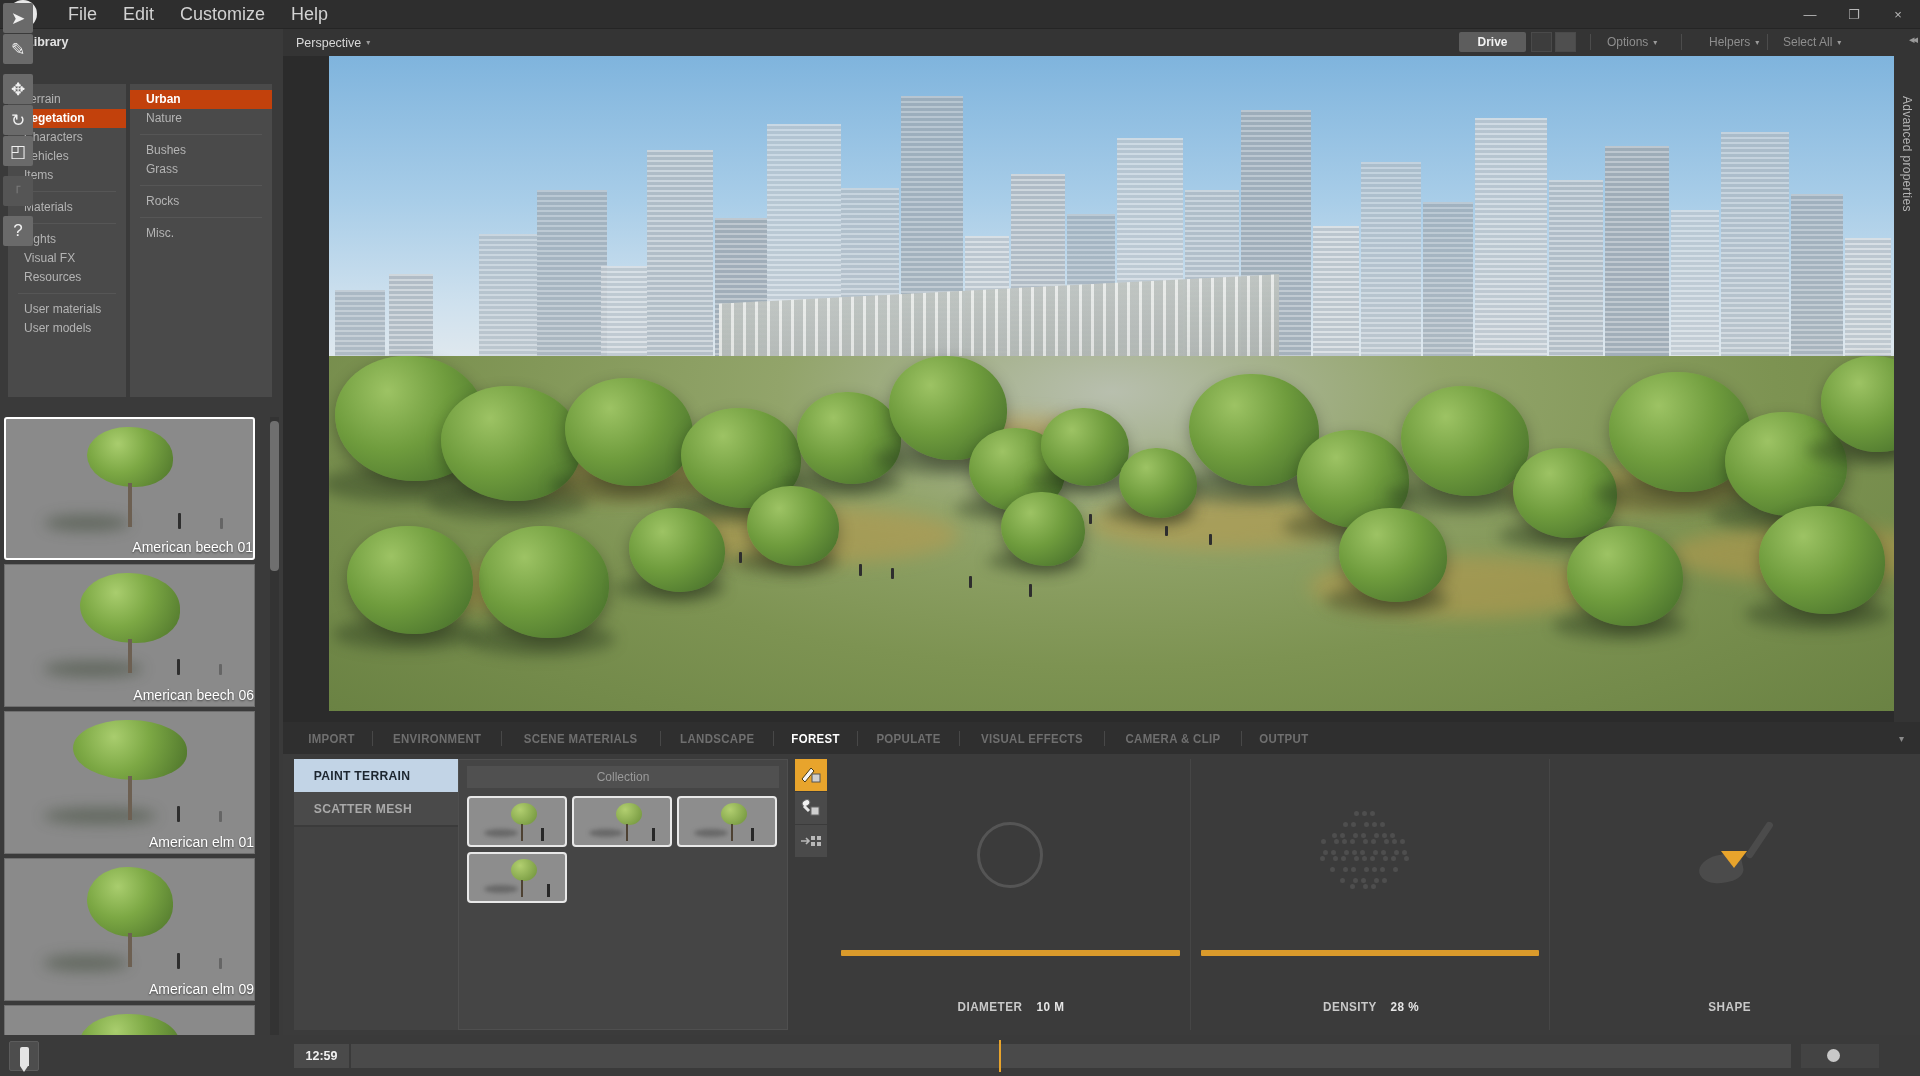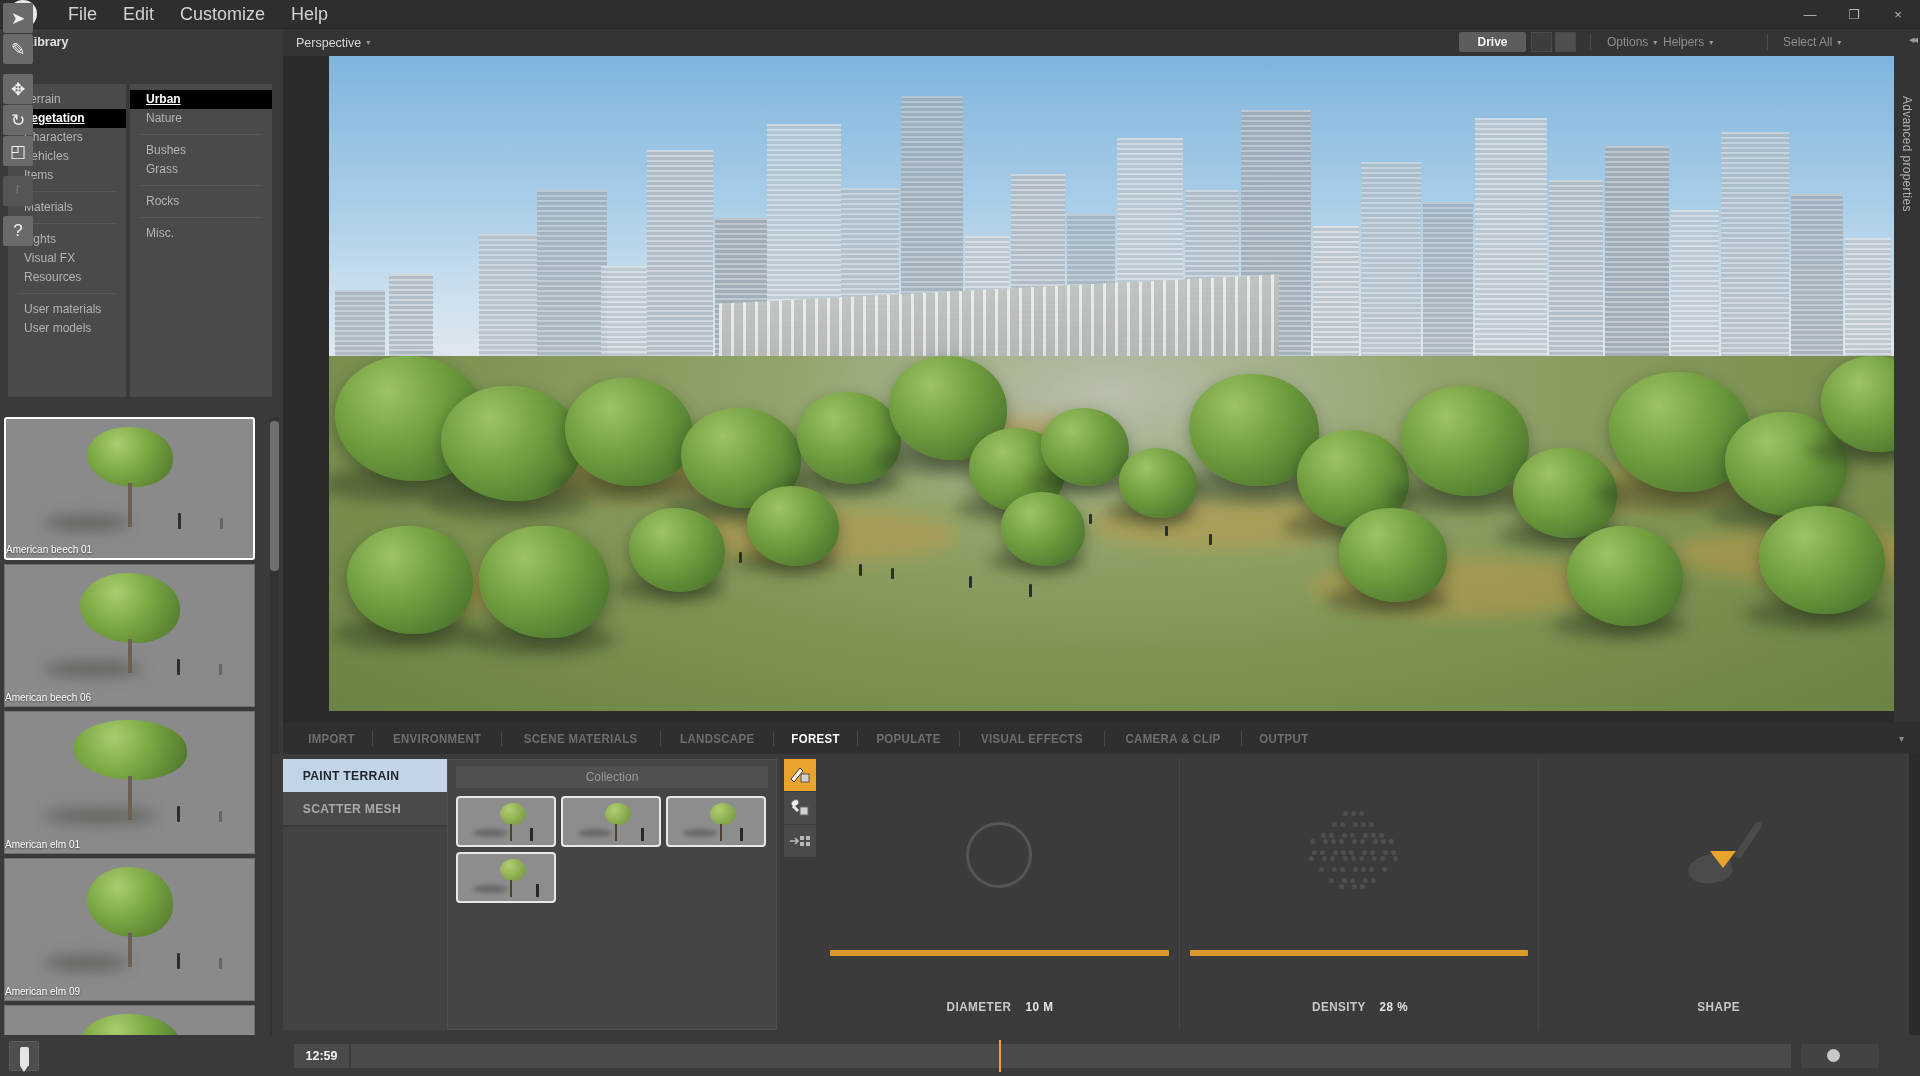--- a/index.html
+++ b/index.html
@@ -48,36 +48,36 @@
   .collapse-icon { color: #9a9a9a; font-size: 11px; letter-spacing: -2px; }
   .library-title { color: #e2e2e2; font-size: 12.5px; font-weight: bold; }
 
   .lib-columns { position: absolute; top: 55px; left: 8px; display: flex; gap: 4px; }
   .lib-col-1 { width: 118px; background: #4a4a4a; padding: 6px 0; height: 313px; }
   .lib-col-2 { width: 142px; background: #4a4a4a; padding: 6px 0; height: 313px; }
   .lib-entry {
     font-size: 12px; color: #b4b4b4; padding: 2px 0 2px 16px; cursor: default;
     line-height: 15px;
   }
-  .lib-entry.active { color: #ffffff; font-weight: bold; background: #000000; text-decoration: underline; }
+  .lib-entry.active { color: #ffffff; font-weight: bold; background: #c2410c; }
   .lib-sep { height: 1px; background: #565656; margin: 6px 10px; }
 
   
   .asset-list {
     position: absolute; top: 388px; left: 4px; width: 272px; height: 618px;
     overflow: hidden;
   }
   .asset-card {
     width: 251px; height: 143px; margin-bottom: 4px; position: relative;
     background: #8a8a8a; border: 1px solid #6e6e6e; overflow: hidden;
   }
   .asset-card.selected { border: 2px solid #ffffff; border-radius: 3px; }
   .asset-label {
-    position: absolute; bottom: 3px; left: 0; width: 100%; text-align: left;
-    color: #ffffff; font-size: 10px; text-shadow: 0 1px 2px rgba(0,0,0,.55);
+    position: absolute; bottom: 3px; left: 0; width: 100%; text-align: right;
+    color: #ffffff; font-size: 14px; text-shadow: 0 1px 2px rgba(0,0,0,.55);
   }
   .tree-art { position: absolute; left: 50%; top: 8px; transform: translateX(-50%); }
   .scrollbar-track {
     position: absolute; right: 4px; top: 388px; width: 9px; height: 618px;
     background: #333;
   }
   .scrollbar-thumb {
     position: absolute; right: 4px; top: 392px; width: 9px; height: 150px;
     background: #6f6f6f; border-radius: 4px;
   }
@@ -205,21 +205,21 @@
     transform-origin: center;
   }
   .tab.active { color: #ffffff; }
   .tab-div { width: 1px; height: 15px; background: #484848; }
   .tab-chevron {
     position: absolute; right: 16px; color: #8a8a8a; font-size: 10px;
   }
 
   
   .ctrlpanel {
-    position: absolute; left: 272px; top: 754px; width: 1637px; height: 281px;
+    position: absolute; left: 283px; top: 754px; width: 1637px; height: 281px;
     background: #3b3b3b;
   }
   .mode-col { position: absolute; left: 11px; top: 5px; width: 190px; }
   .mode-btn {
     height: 33px; display: flex; align-items: center; padding-left: 22px;
     font-size: 13.5px; font-weight: bold; letter-spacing: .3px;
     transform: scaleX(.9); transform-origin: left center;
   }
   .mode-btn.active { background: #c2d4e6; color: #1d2630; }
   .mode-btn.inactive { background: #4a4a4a; color: #a9a9a9; }
@@ -457,21 +457,21 @@
 
   <div class="drive-btn">Drive</div>
   <div class="sq-btn b1"></div>
   <div class="sq-btn b2"></div>
   <div class="tb-sep" style="left:1307px;"></div>
   <div class="tb-drop" style="left:1324px;">
     <span>Options</span>
     <span class="caret">▾</span>
   </div>
   <div class="tb-sep" style="left:1398px;"></div>
-  <div class="tb-drop" style="left:1380px;">
+  <div class="tb-drop" style="left:1426px;">
     <span>Helpers</span>
     <span class="caret">▾</span>
   </div>
   <div class="tb-sep" style="left:1484px;"></div>
   <div class="tb-drop" style="left:1500px;">
     <span>Select All</span>
     <span class="caret">▾</span>
   </div>
 </div>
 

